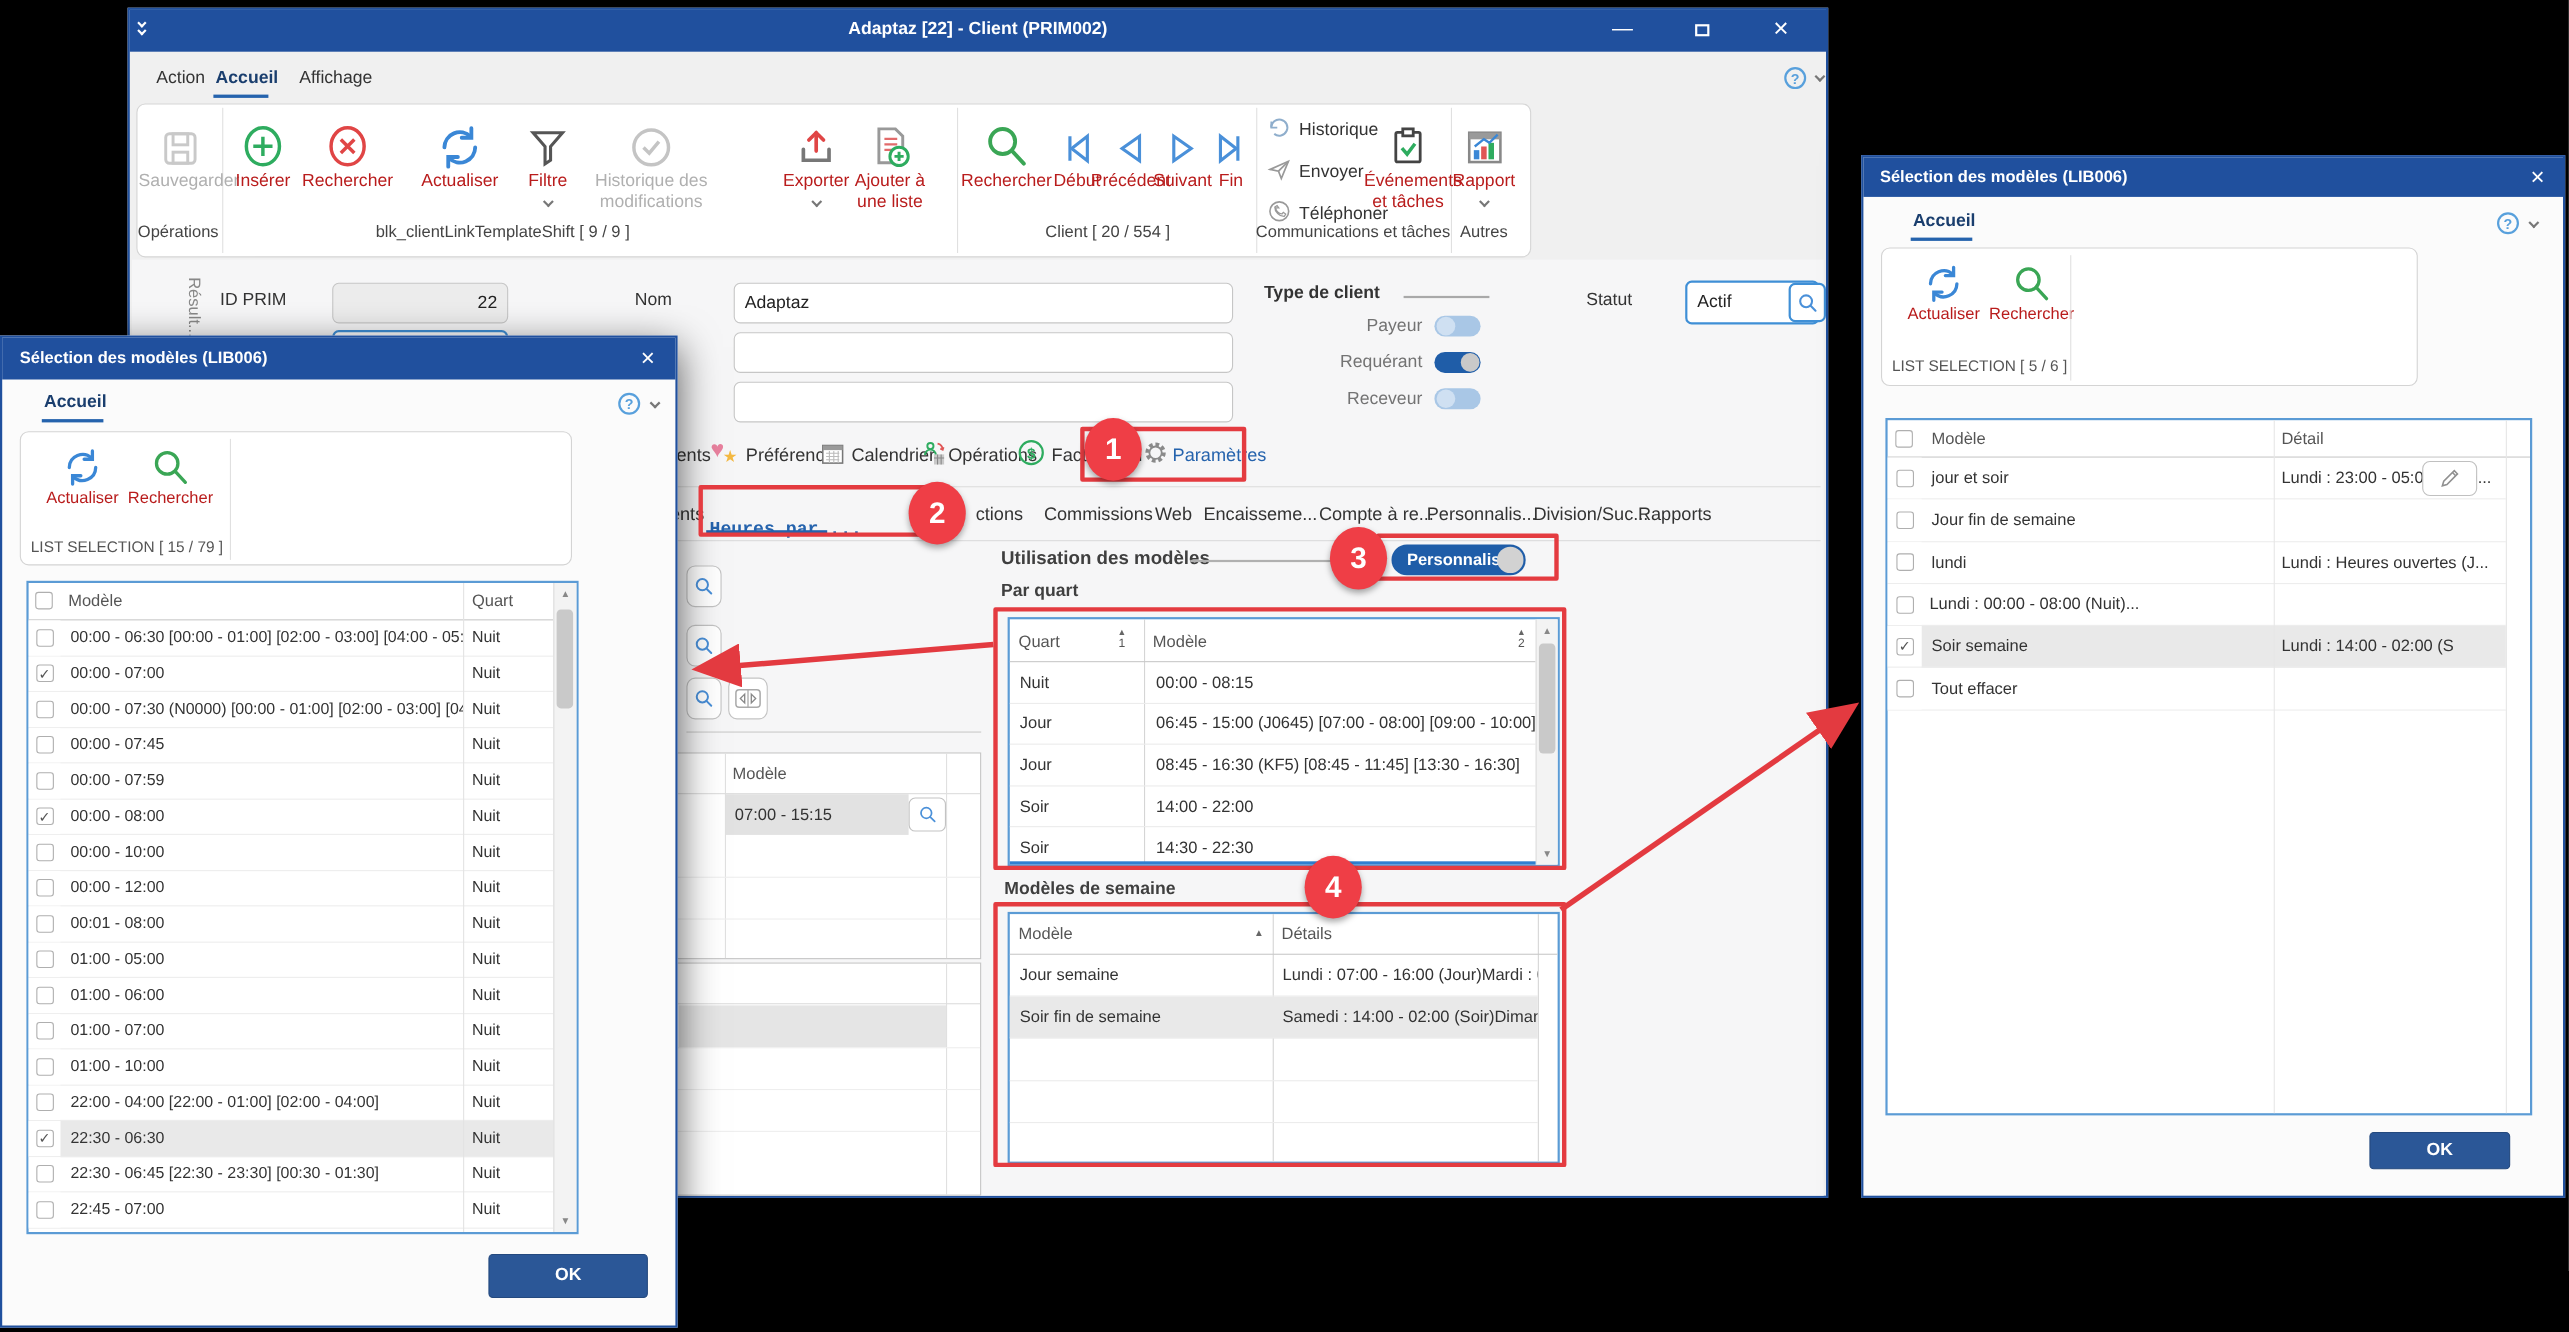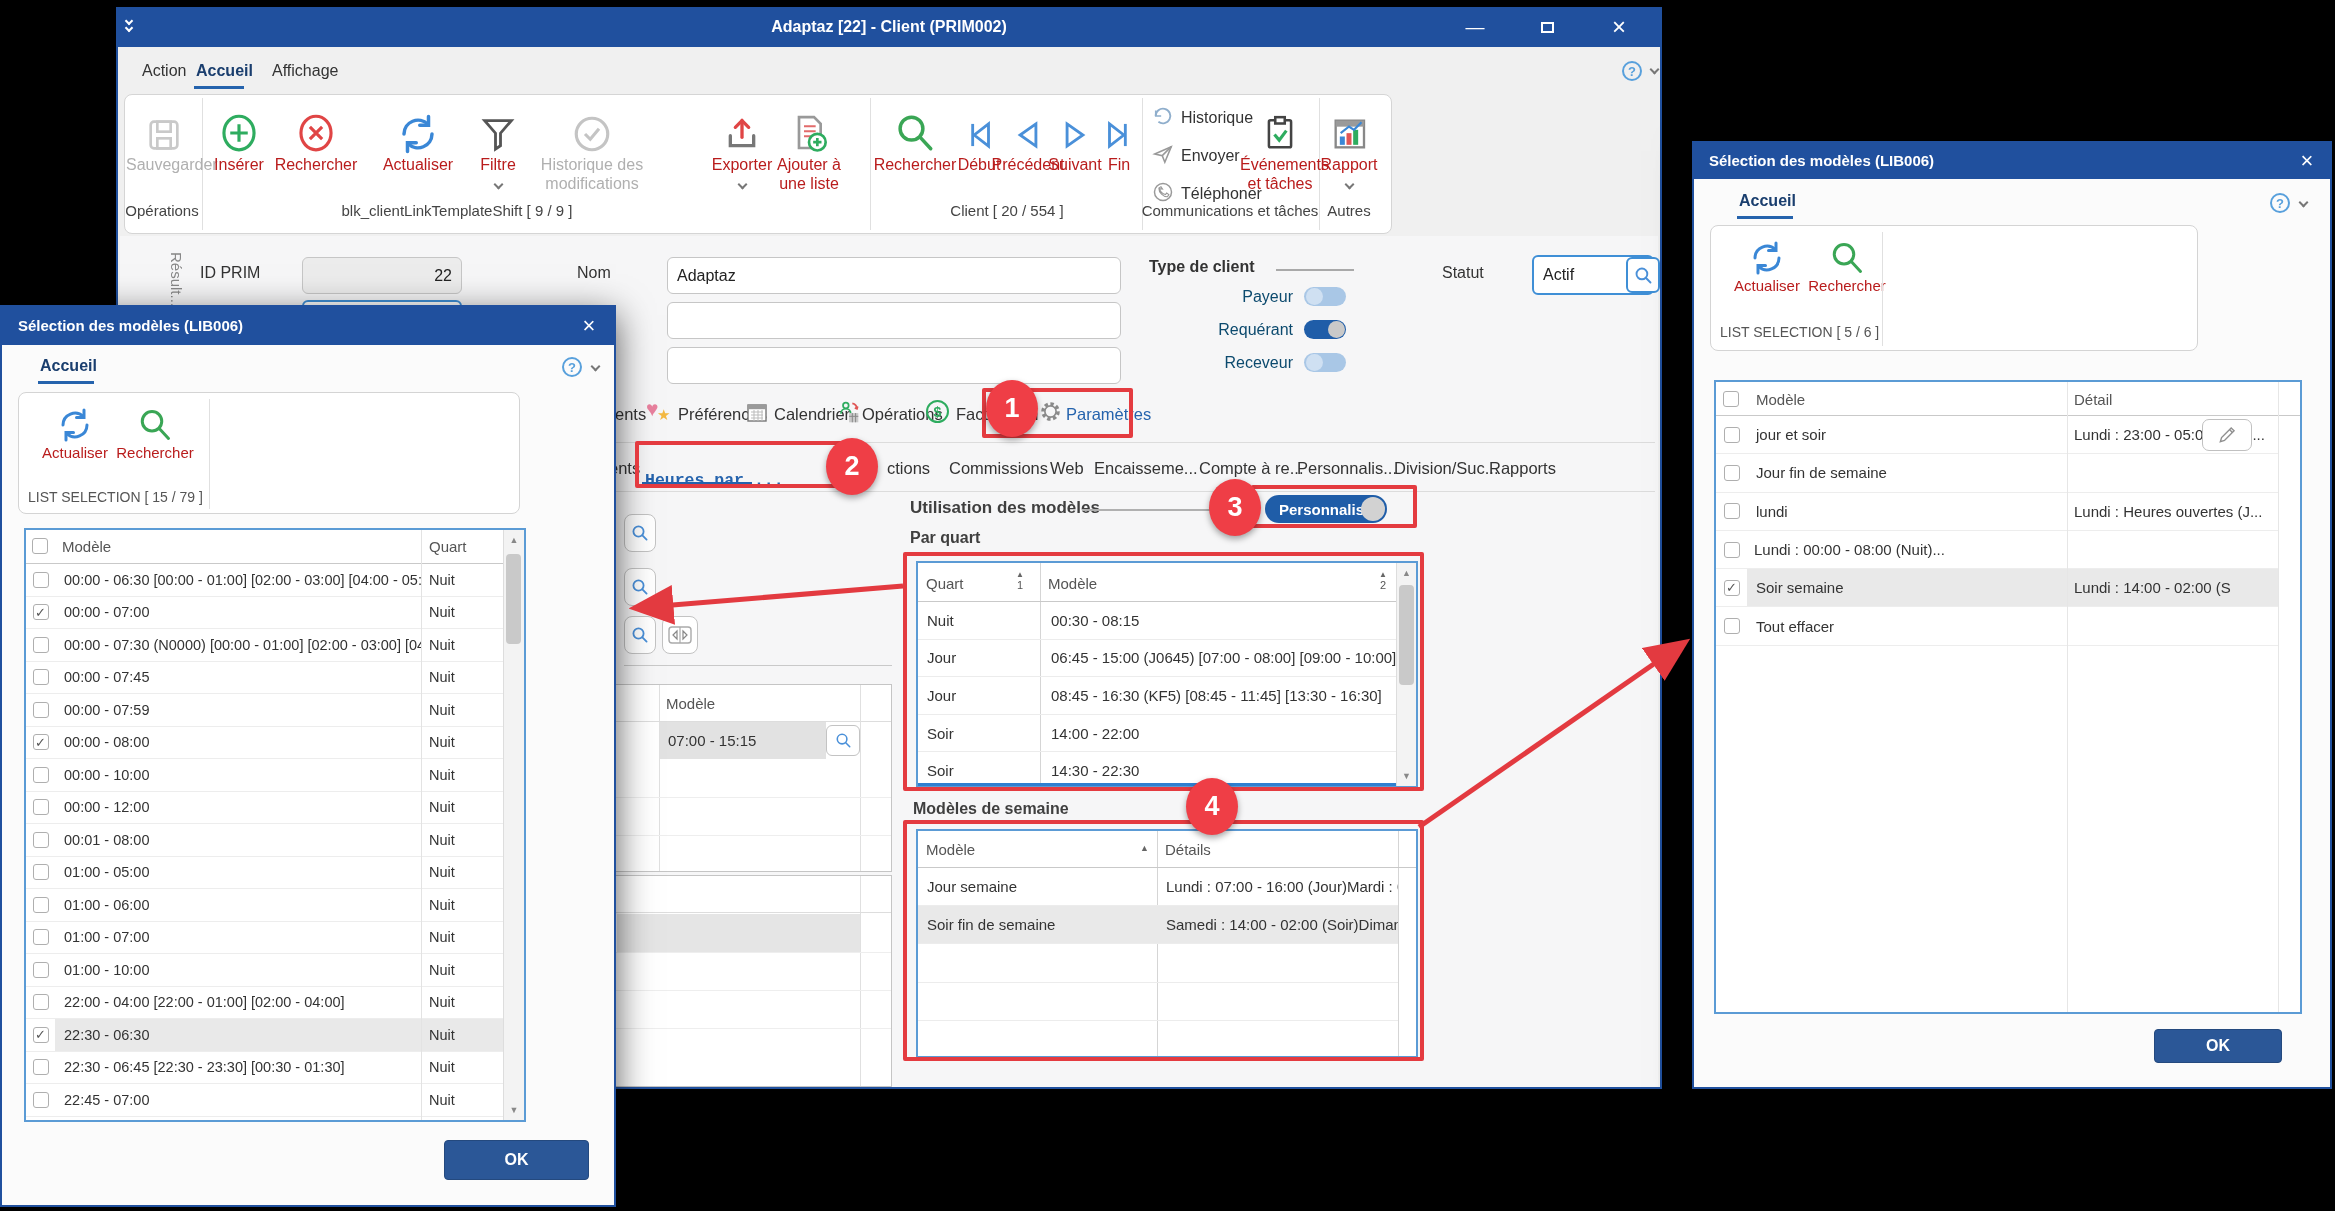--- a/index.html
+++ b/index.html
@@ -25,21 +25,21 @@
   .hline{background:#dcdcdc;height:1px;}
   .smallitem{display:flex;align-items:center;gap:7px;font-size:16px;color:#333;}
   
   .field{background:#fff;border:1px solid #c6c6c6;border-radius:6px;font-size:16px;color:#222;display:flex;align-items:center;padding:0 9px;margin-left:32px;}
   .field.gray{background:#ececec;justify-content:flex-end;}
   .field.focus{border:2px solid #3f8fd6;}
   .lab{font-size:16px;color:#333;}
   .vtext{writing-mode:vertical-rl;color:#888;font-size:15px;}
   
   .tgrow{height:33px;display:flex;align-items:center;justify-content:flex-end;gap:11px;}
-  .tglabel{font-size:16px;color:#0c4a6e;}
+  .tglabel{font-size:16px;color:#737373;}
   .tgl{width:42px;height:19px;border-radius:10px;position:relative;background:#a9c7e6;}
   .tgl .knob{position:absolute;top:1px;left:2px;width:17px;height:17px;border-radius:50%;background:#cfe0f2;}
   .tgl.on{background:#1f5da8;}
   .tgl.on .knob{left:auto;right:1px;background:#c9c9c9;}
   
   .tblb{background:#fff;border:2px solid #5b9bd5;}
   .tblg{background:#fff;border:1px solid #c5c5c5;}
   .hcell{font-size:15px;color:#555;}
   .prow{display:flex;height:37.6px;align-items:center;border-bottom:1px solid #ececec;font-size:15px;color:#333;}
   .prow .q{width:124px;padding-left:9px;}
@@ -463,21 +463,21 @@
       <div class="a vline" style="left:122px;top:0;height:223px;background:#d5d5d5;"></div>
       <div class="a hcell t" style="left:130px;top:12px;">Modèle</div>
       <div class="a sort" style="left:461px;top:6px;">
           <span>2</span>
         </div>
       <div class="a" style="left:0;top:38px;width:478px;height:1px;background:#c9c9c9;"></div>
       <div class="a" style="left:0;top:39px;width:478px;">
 
           <div class="prow">
             <span class="q">Nuit</span>
-            <span class="m">00:30 - 08:15</span>
+            <span class="m">00:00 - 08:15</span>
           </div>
 
           <div class="prow">
             <span class="q">Jour</span>
             <span class="m">06:45 - 15:00 (J0645) [07:00 - 08:00]  [09:00 - 10:00]  [11:00...</span>
           </div>
 
           <div class="prow">
             <span class="q">Jour</span>
             <span class="m">08:45 - 16:30 (KF5) [08:45 - 11:45]  [13:30 - 16:30]</span>

